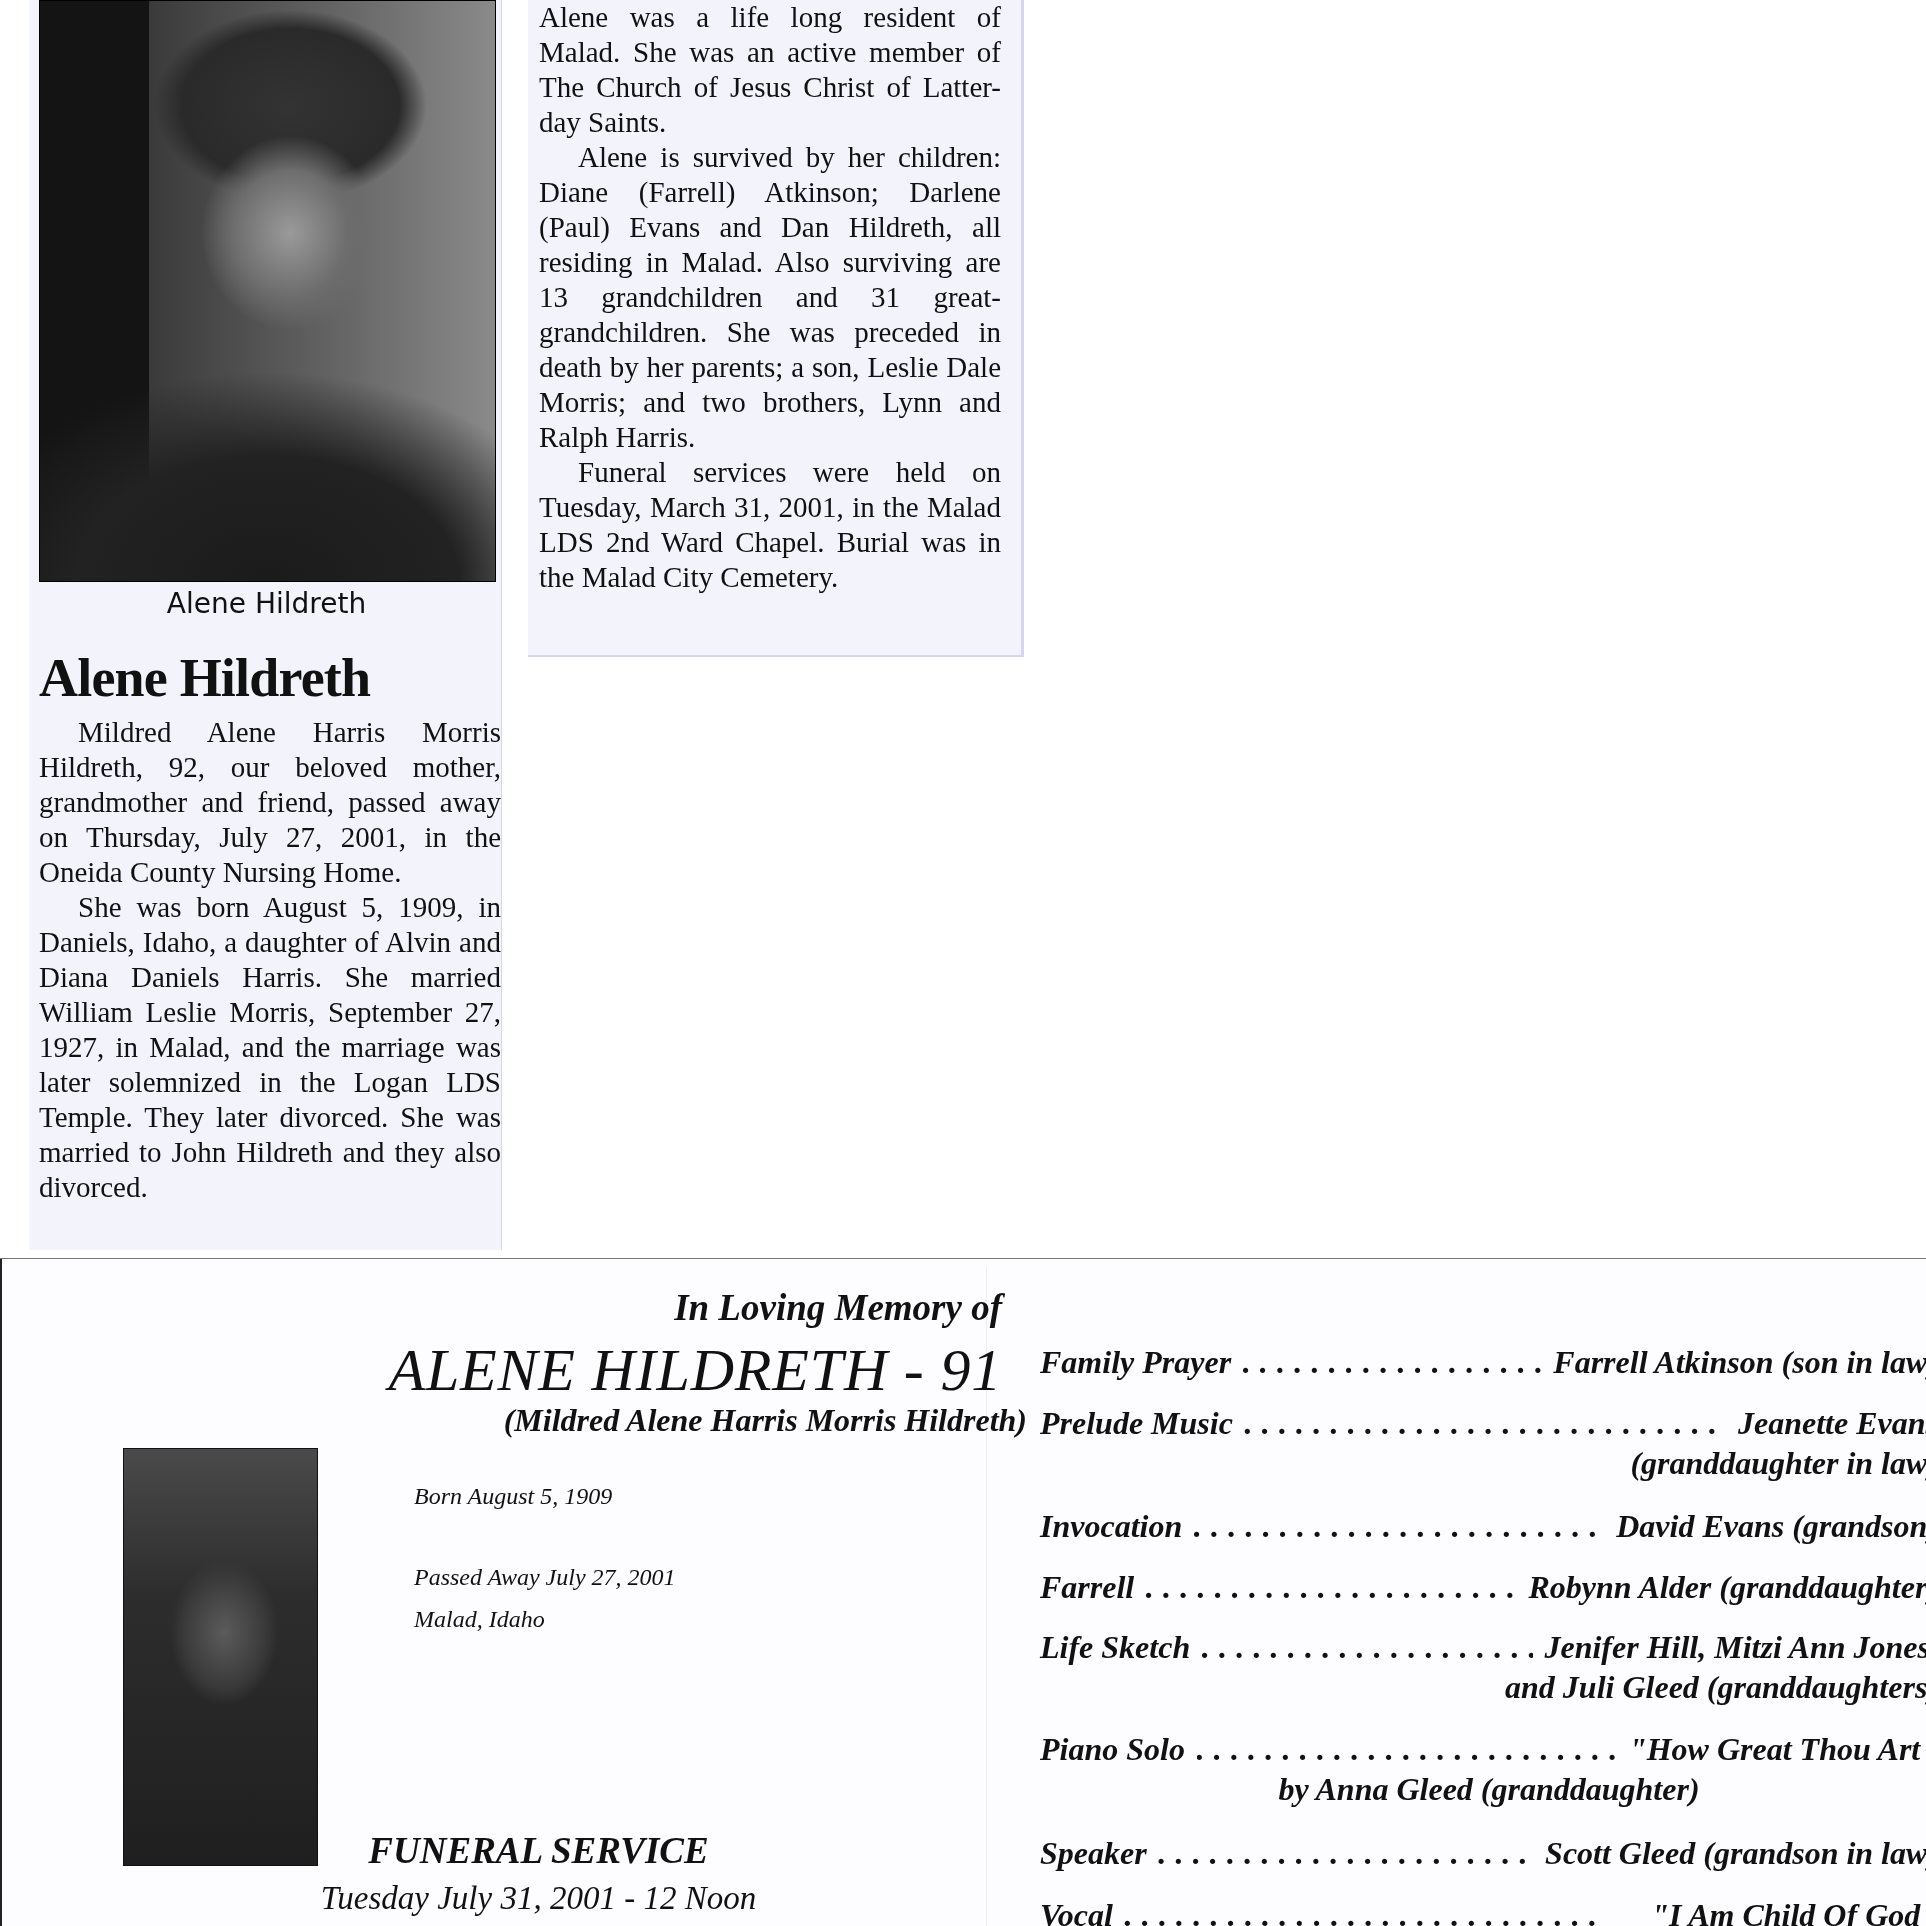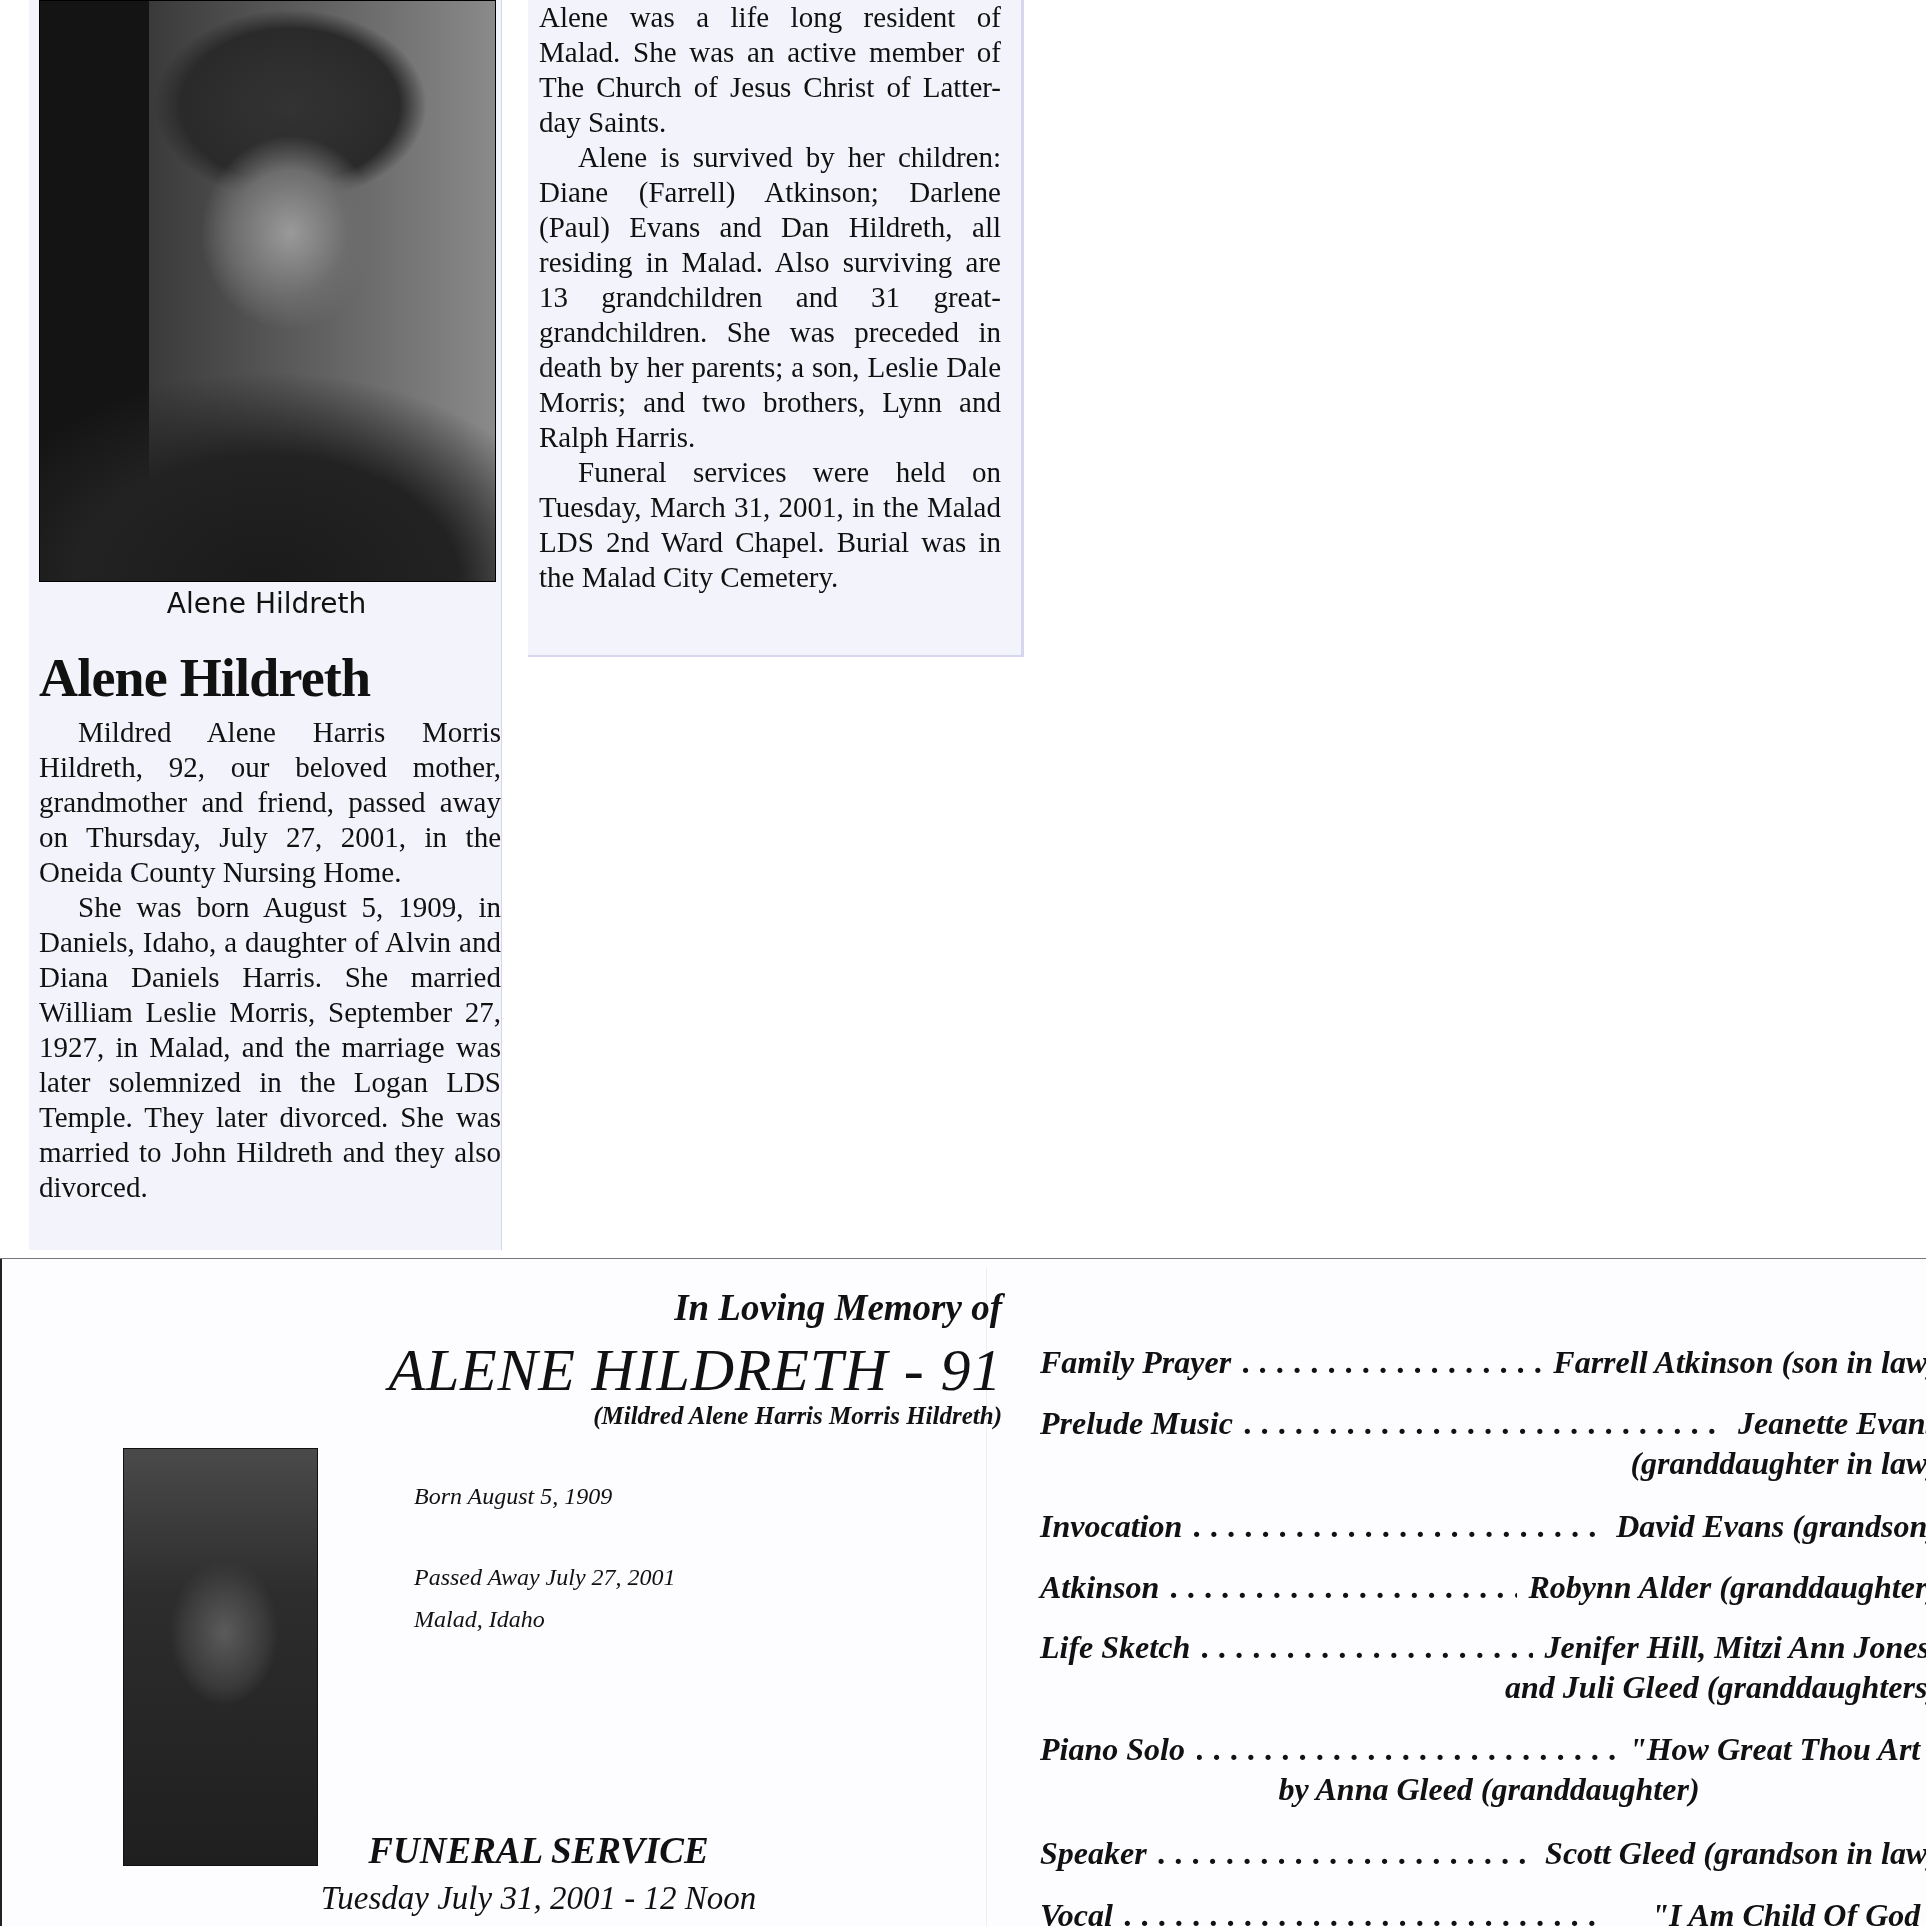--- a/index.html
+++ b/index.html
@@ -56,21 +56,21 @@
     border-top:1.2px solid #777;
   }
   .program .fold { position:absolute; left:986px; top:7.7px; width:0.8px; height:1271px; background:#ededf7; }
   .program .edge-left { position:absolute; left:0; top:0; width:1.9px; height:100%; background:#222; }
   .ital { font-style:italic; }
   .center { text-align:right; }
 
   .left-panel { position:absolute; left:0; top:0; width:986px; }
   .memory-title { position:absolute; left:0; width:1002px; top:27px; font-size:37px; }
   .memory-name { position:absolute; left:0; width:1002px; top:77px; font-size:60px; letter-spacing:0.8px; }
-  .memory-fullname { position:absolute; left:0; width:1002px; top:143px; font-size:25px; }
+  .memory-fullname { position:absolute; left:0; width:1002px; top:143px; font-size:32px;padding-left:25px; }
   .photo-card {
     position:absolute; left:123px; top:189px; width:193px; height:416px;
     background:
       radial-gradient(ellipse 35% 22% at 52% 44%, #5b5b5b 0%, #3a3a3a 60%, transparent 80%),
       linear-gradient(180deg, #4a4a4a 0%, #2d2d2d 35%, #1f1f1f 100%);
     border:0.8px solid #111;
   }
   .life-dates { position:absolute; left:414px; top:216px; font-size:24px; line-height:42px; }
   .life-dates .gap { height:39px; }
 
@@ -158,21 +158,21 @@
     </div>
     <div class="prog-row" style="top:247px">
       <div class="line">
           <span class="role">Invocation</span>
           <span class="dots">............................</span>
           <span class="person">David Evans (grandson)</span>
         </div>
     </div>
     <div class="prog-row" style="top:308px">
       <div class="line">
-          <span class="role">Atkinson</span>
+          <span class="role">Farrell</span>
           <span class="dots">............................</span>
           <span class="person">Robynn Alder (granddaughter)</span>
         </div>
     </div>
     <div class="prog-row" style="top:368px">
       <div class="line">
           <span class="role">Life Sketch</span>
           <span class="dots">............................</span>
           <span class="person">Jenifer Hill,  Mitzi Ann Jones,</span>
         </div>

